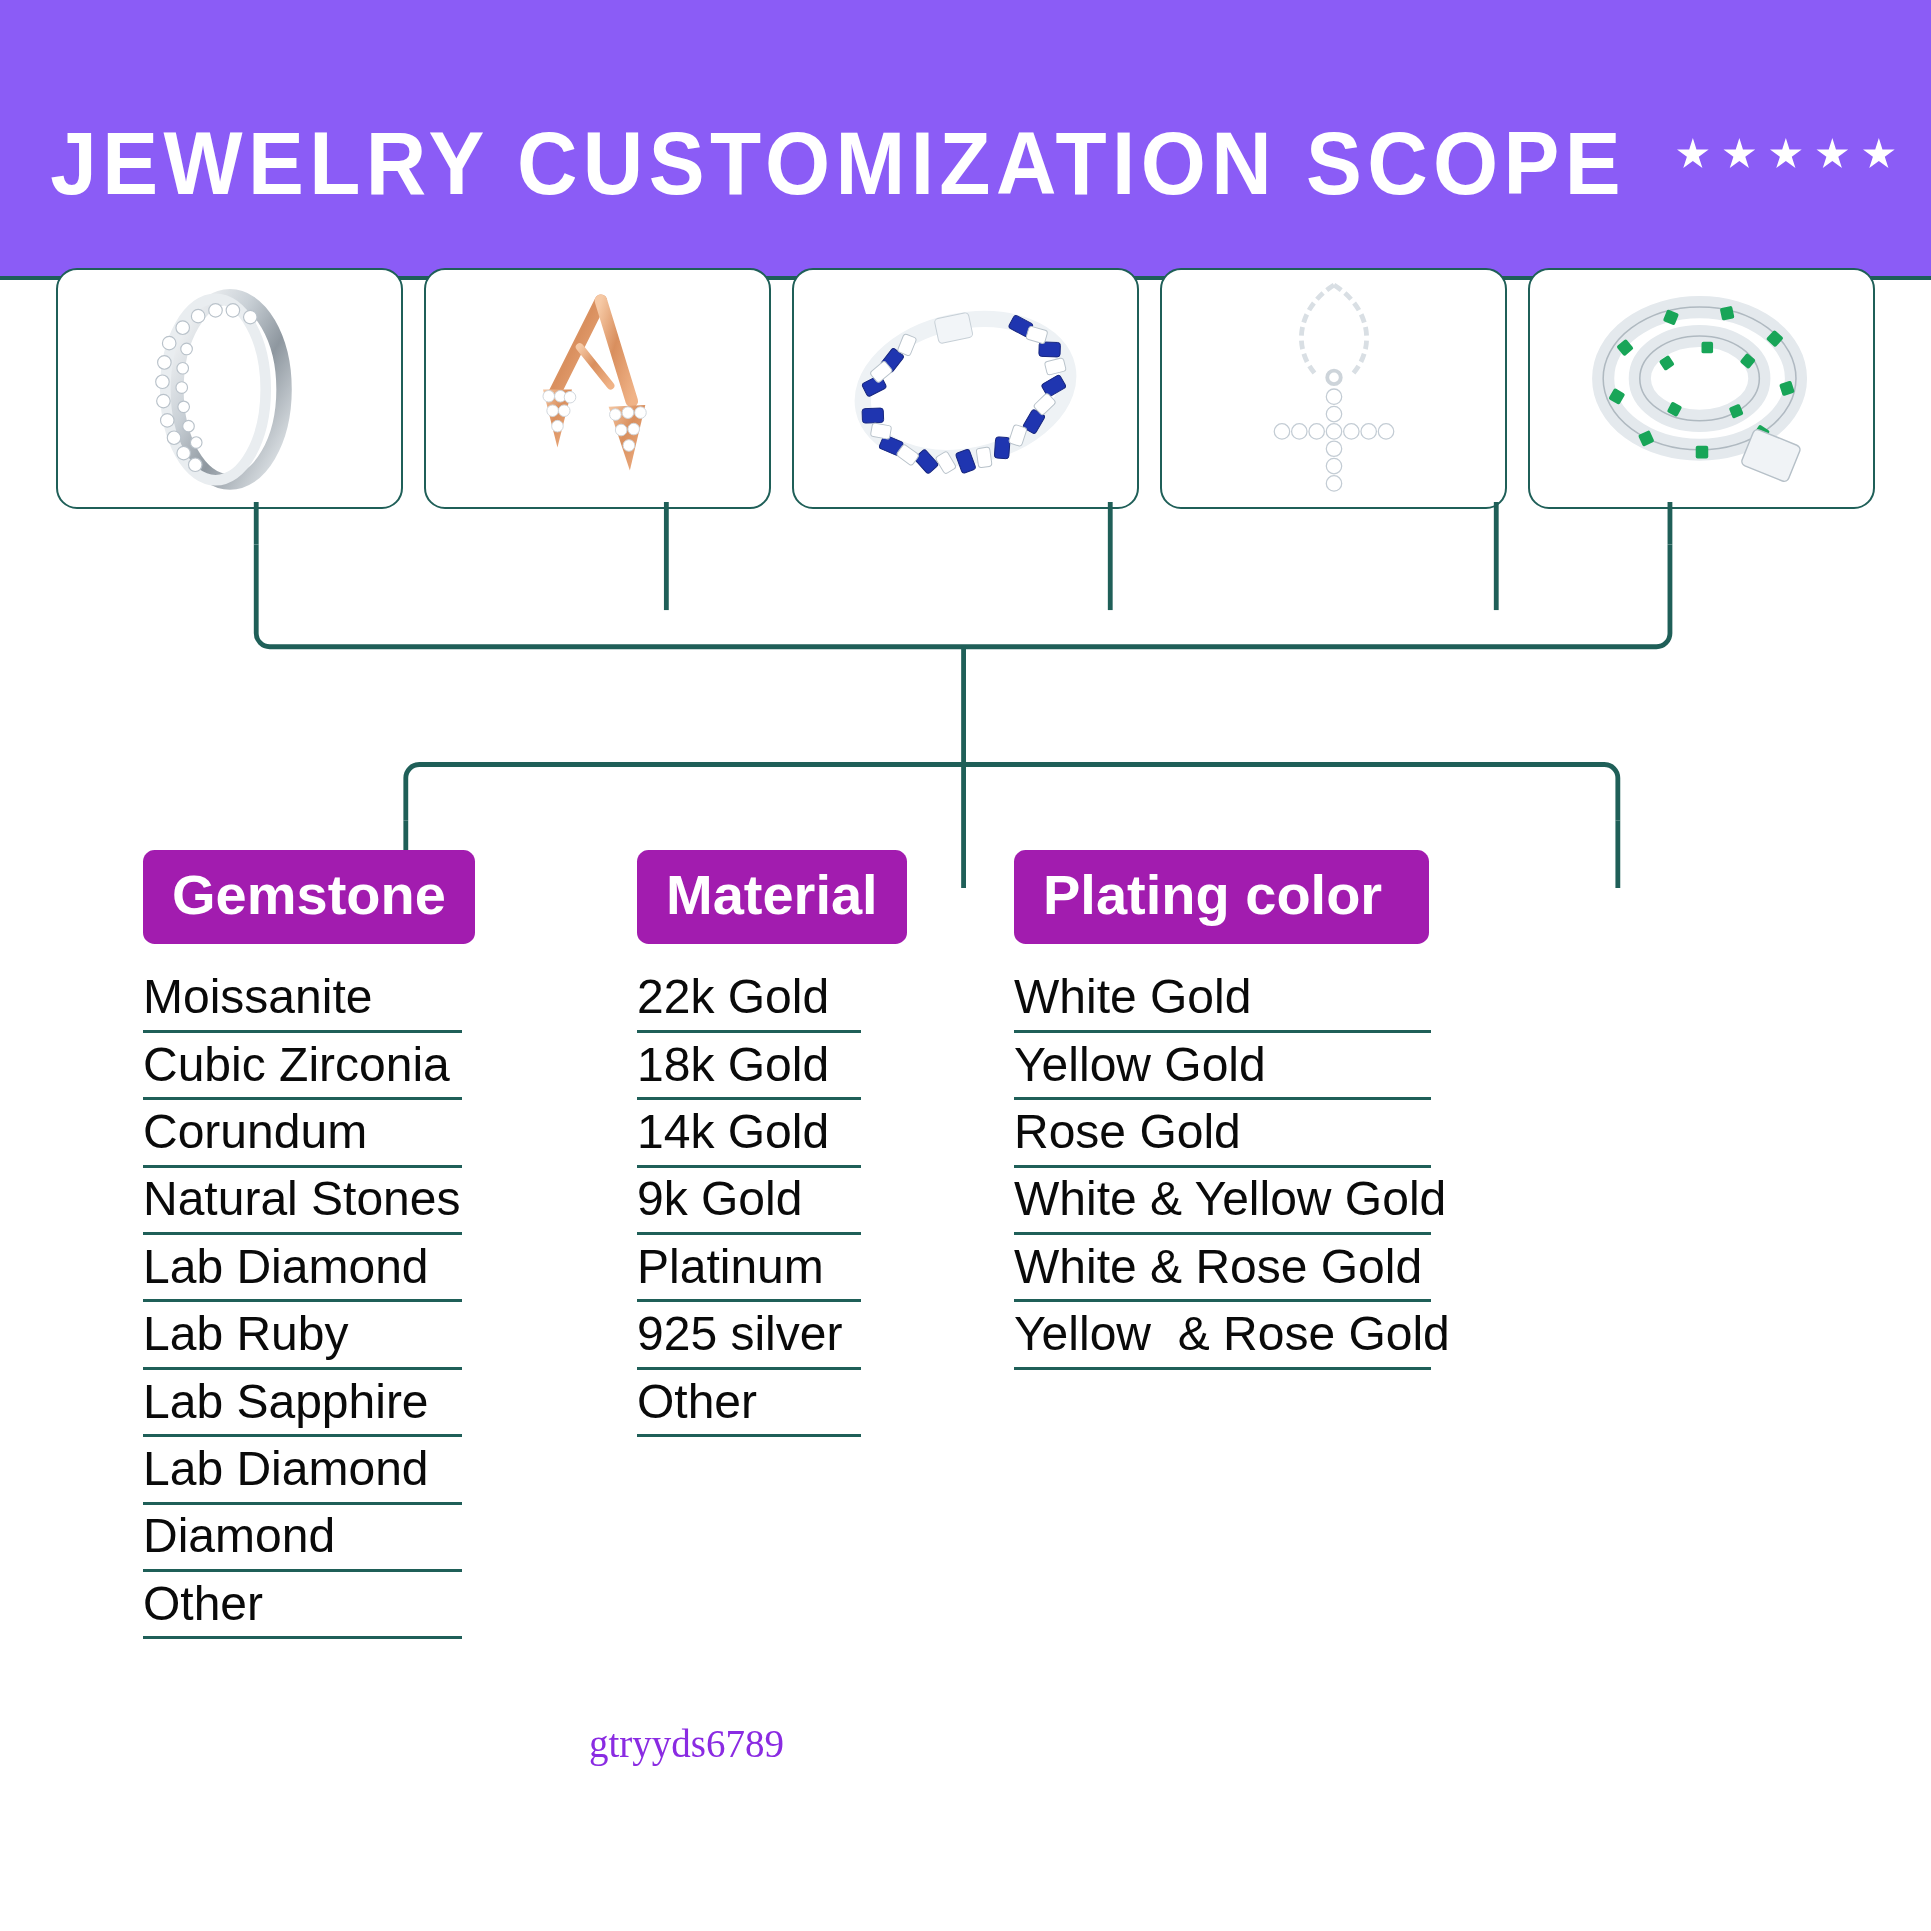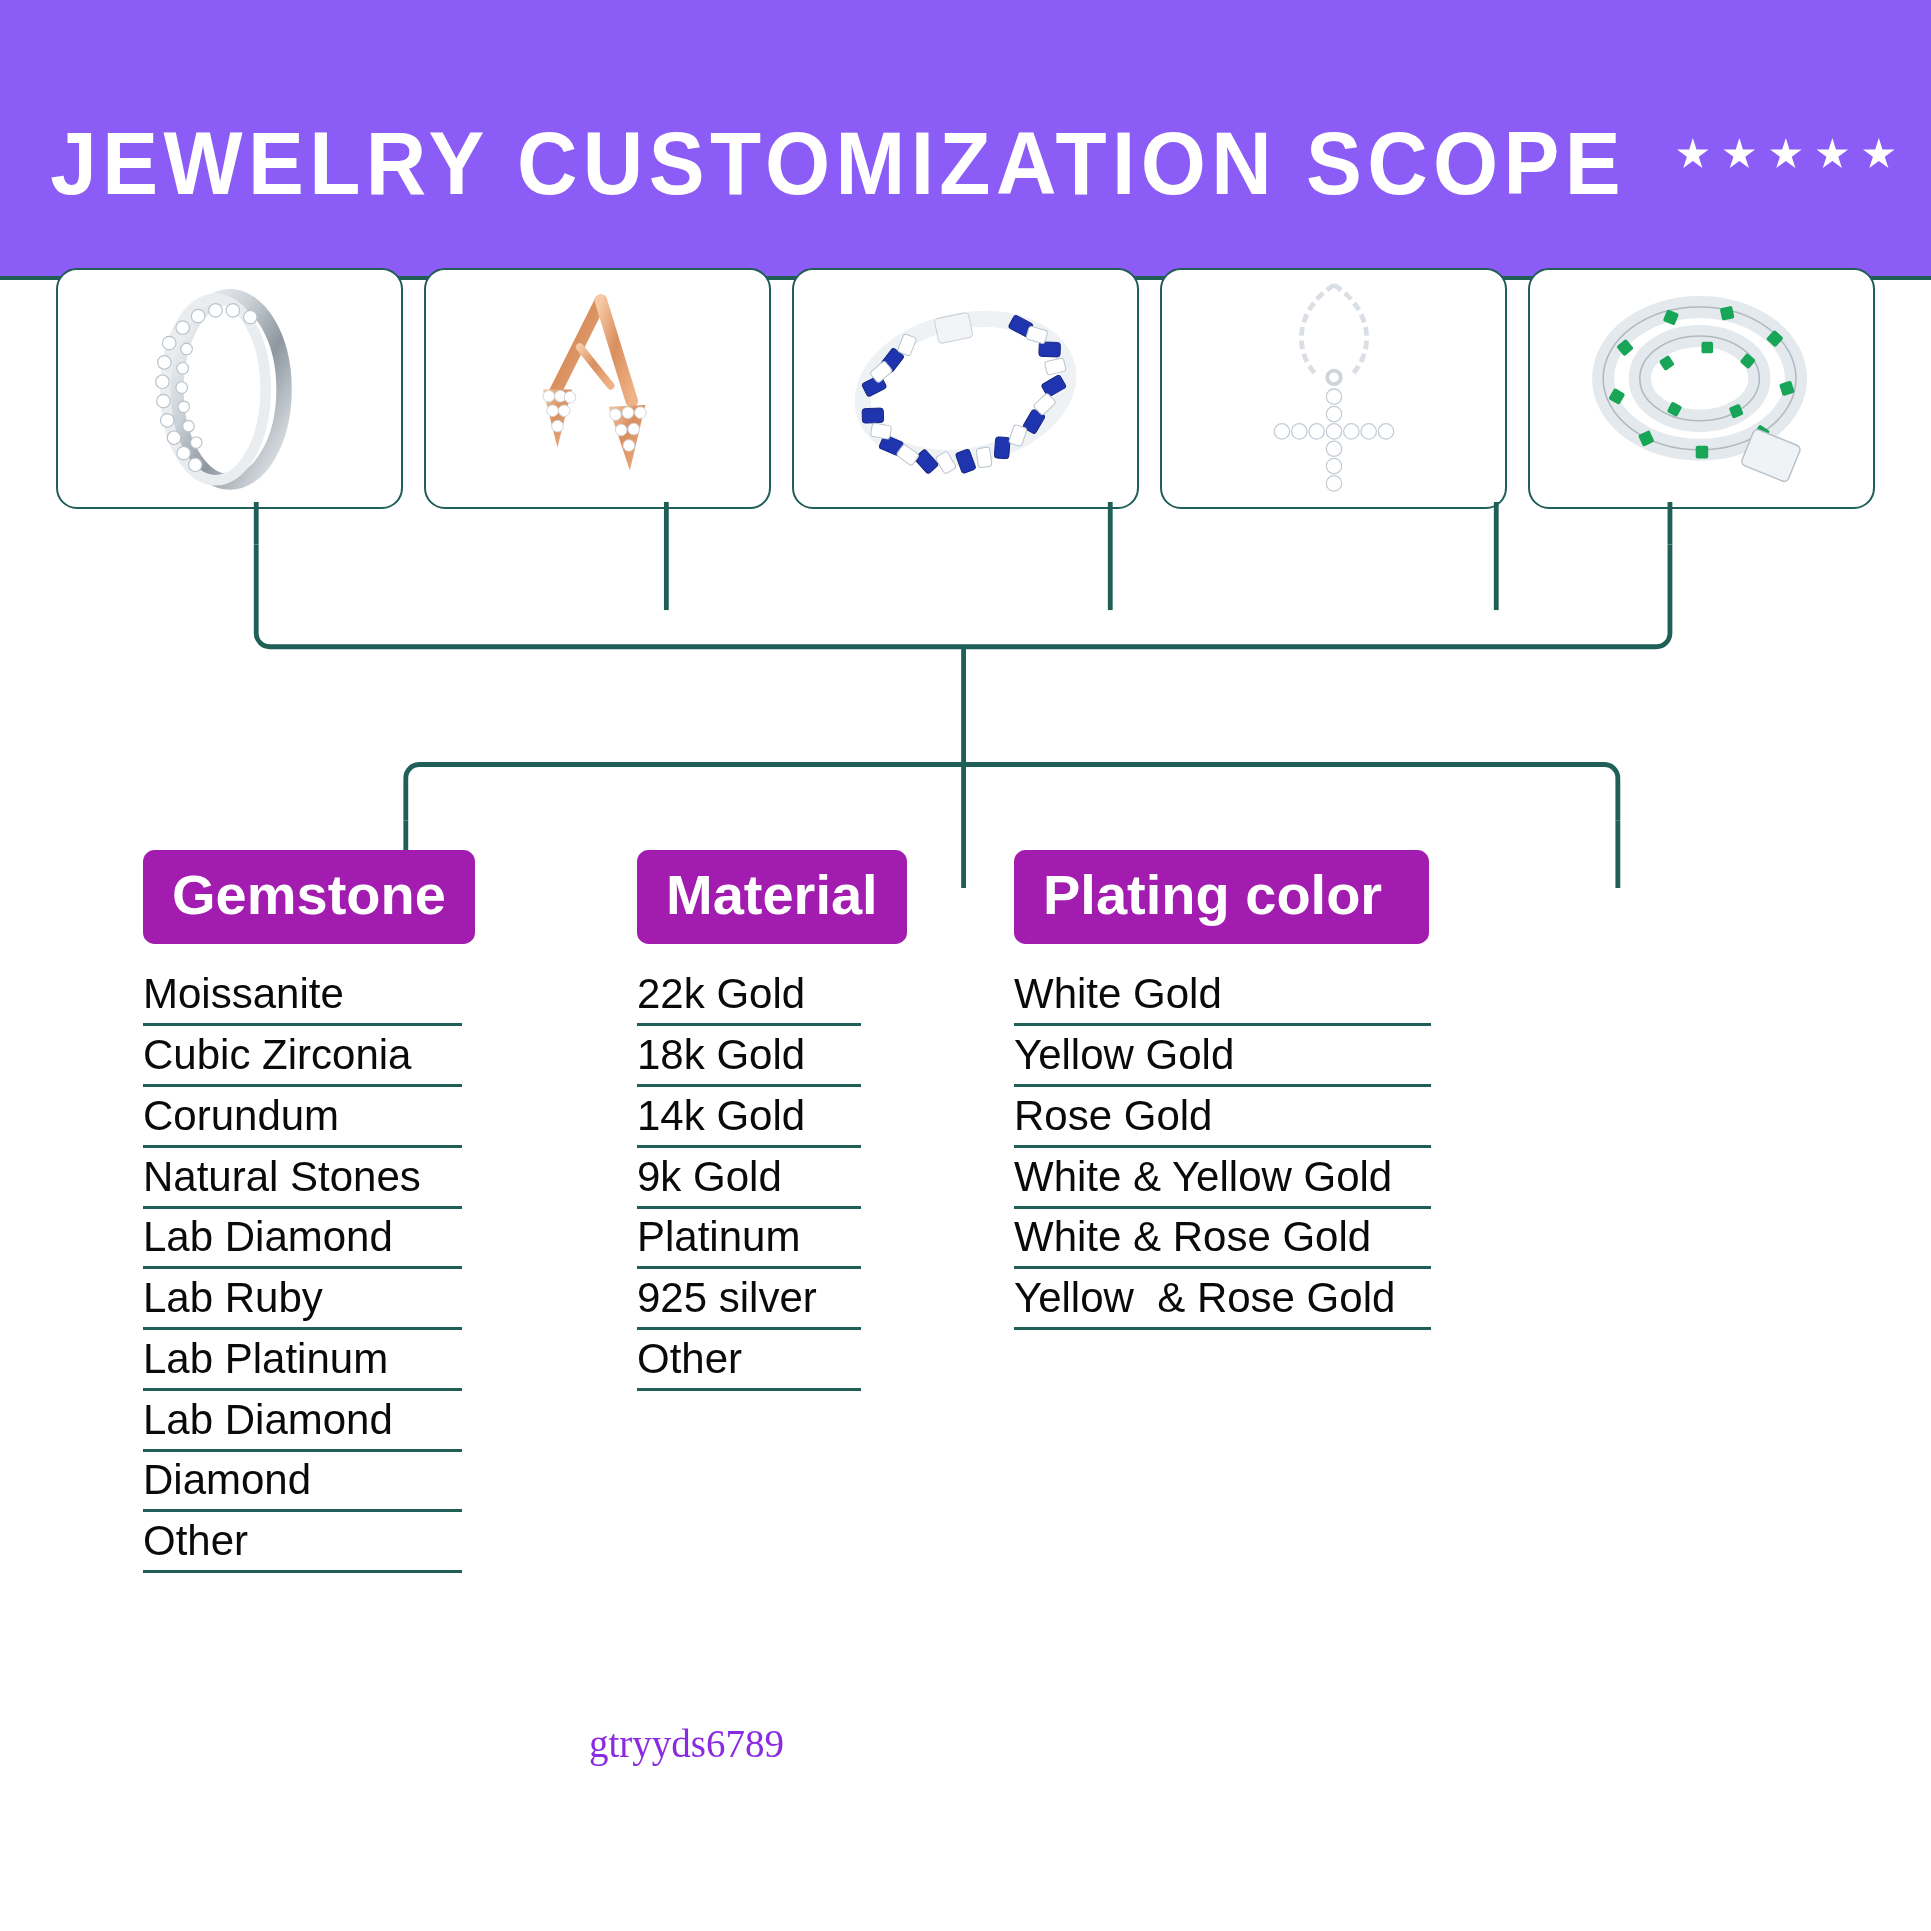--- a/index.html
+++ b/index.html
@@ -114,21 +114,21 @@
   .col-mat   .cat-head { min-width: 174px; }
   .col-plate .cat-head { min-width: 357px; text-align: left; }
 
   .opt-list {
     list-style: none;
     margin: 21px 0 0 0;
     padding: 0;
   }
   .opt-item {
     font-family: "Liberation Sans Narrow", "Liberation Sans", sans-serif;
-    font-size: 42px;
+    font-size: 48px;
     line-height: 1.1;
     color: #0a0a0a;
     border-bottom: 3.9px solid #1f5f58;
     padding: 5.8px 0 5.8px 0;
     white-space: pre;
   }
   .col-gem   .opt-item { width: 319px; }
   .col-mat   .opt-item { width: 224px; }
   .col-plate .opt-item { width: 417px; }
 
@@ -367,21 +367,21 @@
 
   <div class="col-gem">
     <div class="cat-head">Gemstone</div>
     <ul class="opt-list">
       <li class="opt-item">Moissanite</li>
       <li class="opt-item">Cubic Zirconia</li>
       <li class="opt-item">Corundum</li>
       <li class="opt-item">Natural Stones</li>
       <li class="opt-item">Lab Diamond</li>
       <li class="opt-item">Lab Ruby</li>
-      <li class="opt-item">Lab Platinum</li>
+      <li class="opt-item">Lab Sapphire</li>
       <li class="opt-item">Lab Diamond</li>
       <li class="opt-item">Diamond</li>
       <li class="opt-item">Other</li>
     </ul>
   </div>
 
   <div class="col-mat">
     <div class="cat-head">Material</div>
     <ul class="opt-list">
       <li class="opt-item">22k Gold</li>

